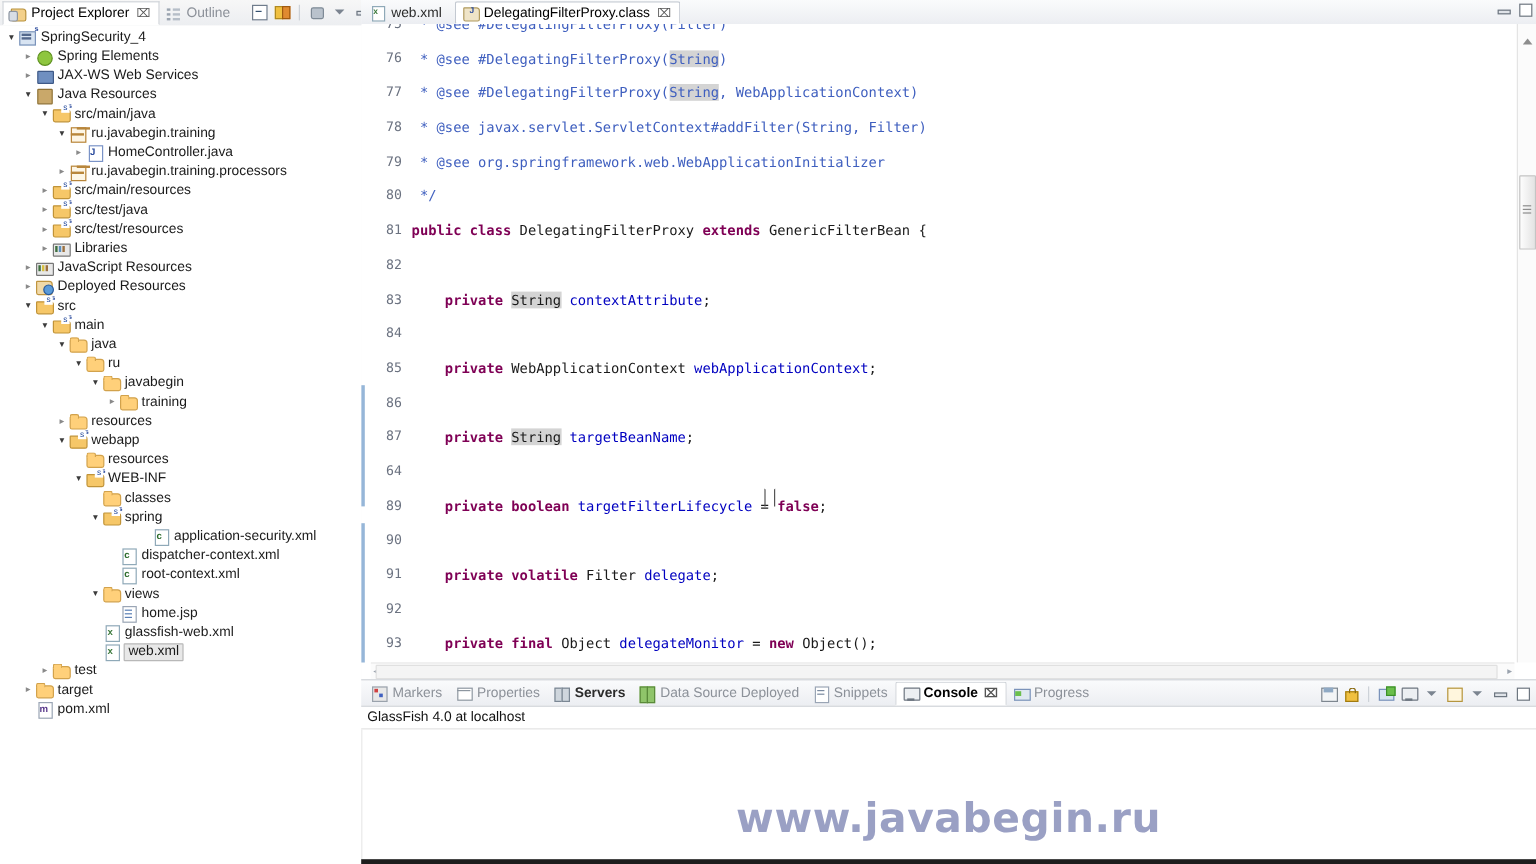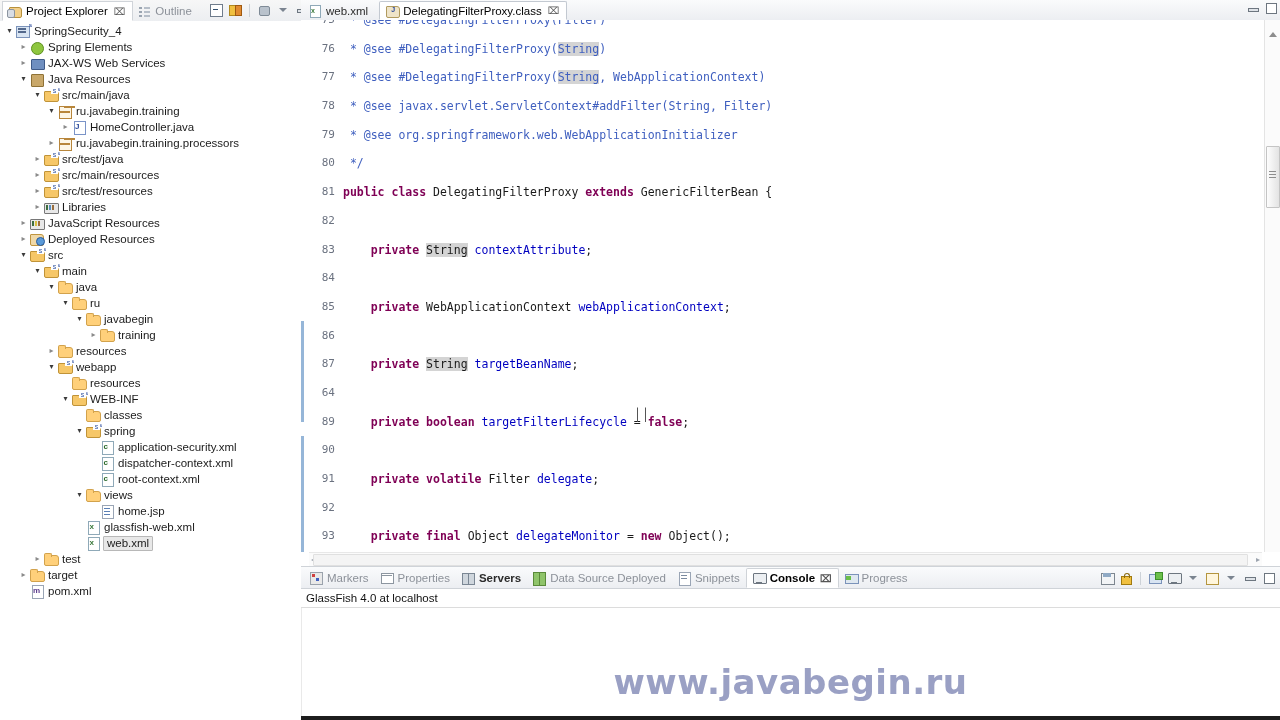--- a/index.html
+++ b/index.html
@@ -433,28 +433,28 @@
         <div class="trow" style="padding-left: 46px;">
           <span class="arrow right"></span>
           <span class="ico pkg"></span>
           <span class="label">ru.javabegin.training.processors</span>
         </div>
         <div class="trow" style="padding-left: 32px;">
           <span class="arrow right"></span>
           <span class="ico srcfolder">
             <span class="sbadge">s</span>
           </span>
+          <span class="label">src/main/resources</span>
+        </div>
+        <div class="trow" style="padding-left: 32px;">
+          <span class="arrow right"></span>
+          <span class="ico srcfolder">
+            <span class="sbadge">s</span>
+          </span>
           <span class="label">src/test/java</span>
-        </div>
-        <div class="trow" style="padding-left: 32px;">
-          <span class="arrow right"></span>
-          <span class="ico srcfolder">
-            <span class="sbadge">s</span>
-          </span>
-          <span class="label">src/main/resources</span>
         </div>
         <div class="trow" style="padding-left: 32px;">
           <span class="arrow right"></span>
           <span class="ico srcfolder">
             <span class="sbadge">s</span>
           </span>
           <span class="label">src/test/resources</span>
         </div>
         <div class="trow" style="padding-left: 32px;">
           <span class="arrow right"></span>
@@ -534,21 +534,21 @@
           <span class="ico folder"></span>
           <span class="label">classes</span>
         </div>
         <div class="trow" style="padding-left: 74px;">
           <span class="arrow down"></span>
           <span class="ico srcfolder">
             <span class="sbadge">s</span>
           </span>
           <span class="label">spring</span>
         </div>
-        <div class="trow" style="padding-left: 88px;">
+        <div class="trow" style="padding-left: 115px;">
           <span class="arrow none"></span>
           <span class="ico springxml"></span>
           <span class="label">application-security.xml</span>
         </div>
         <div class="trow" style="padding-left: 88px;">
           <span class="arrow none"></span>
           <span class="ico springxml"></span>
           <span class="label">dispatcher-context.xml</span>
         </div>
         <div class="trow" style="padding-left: 88px;">

